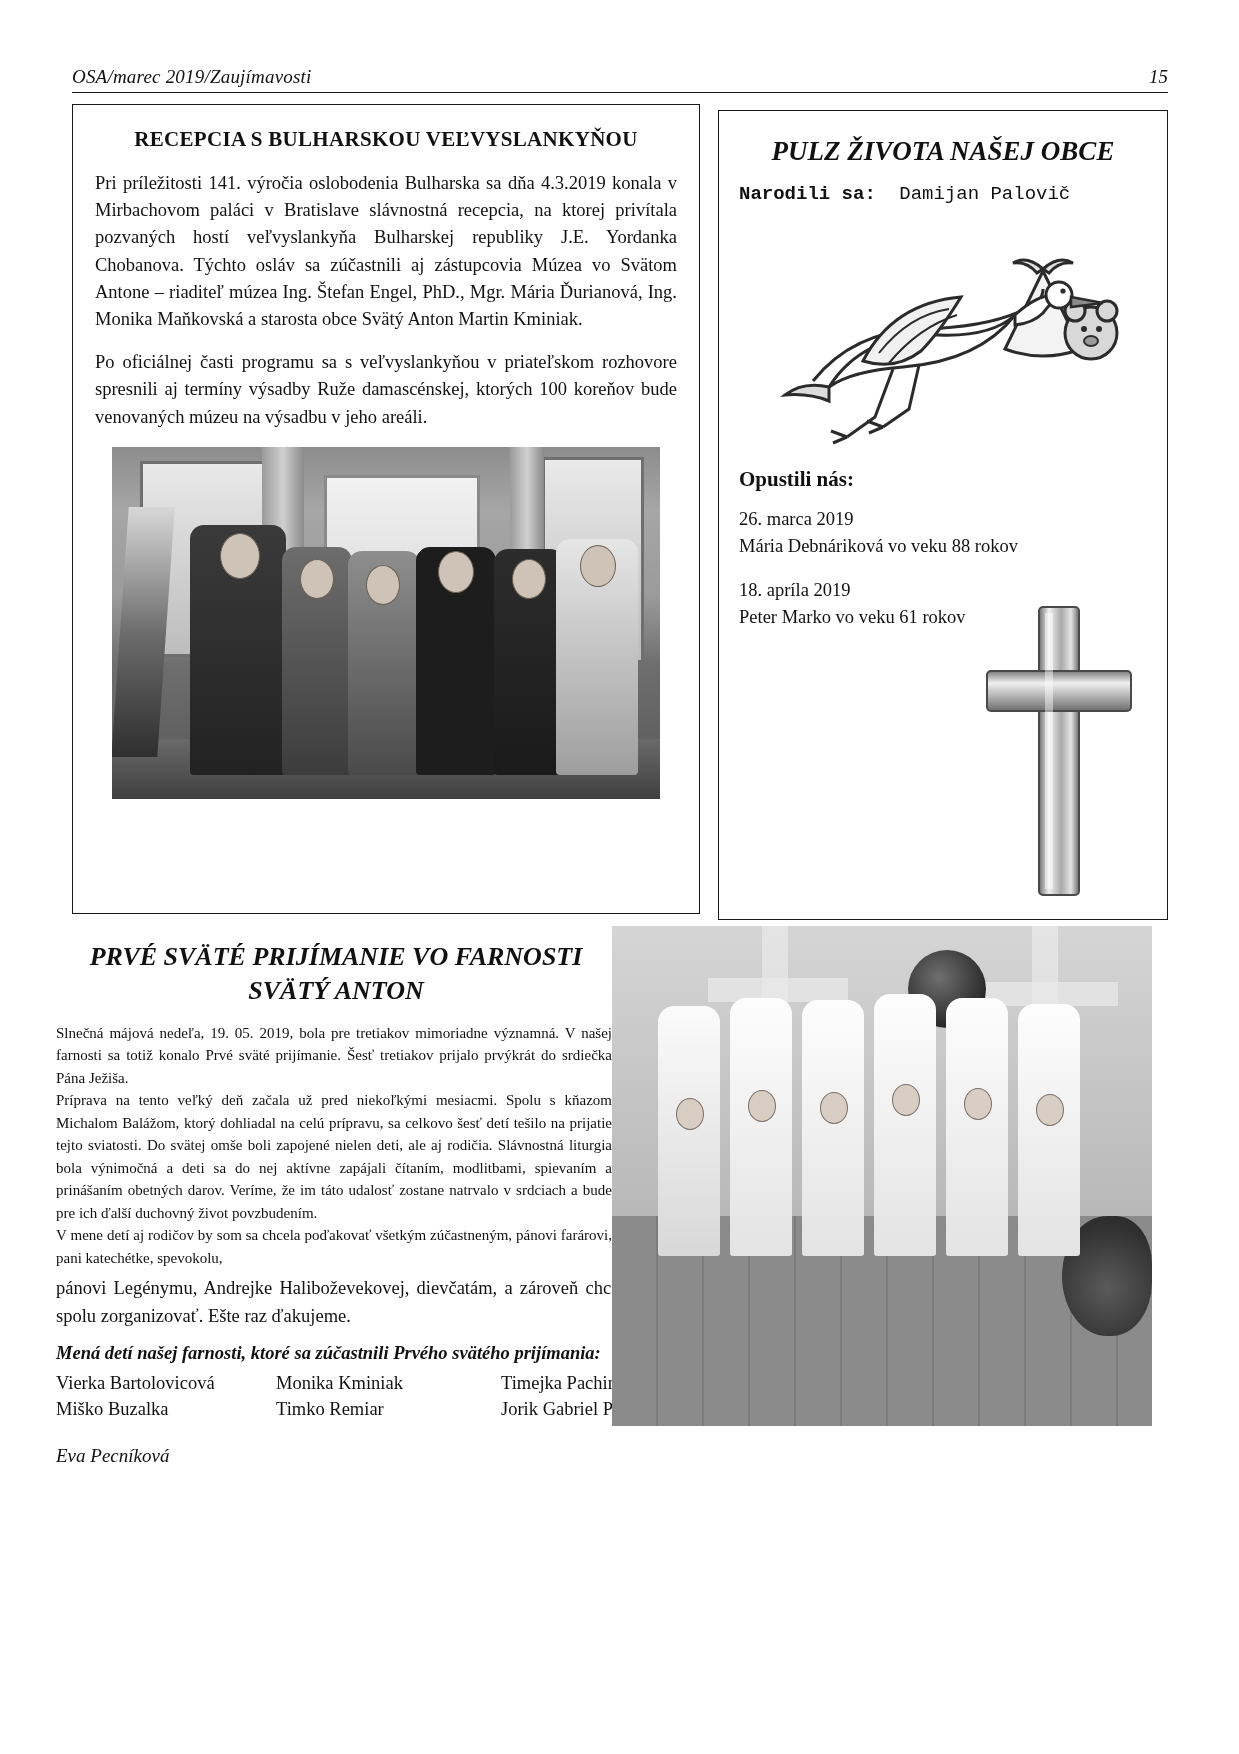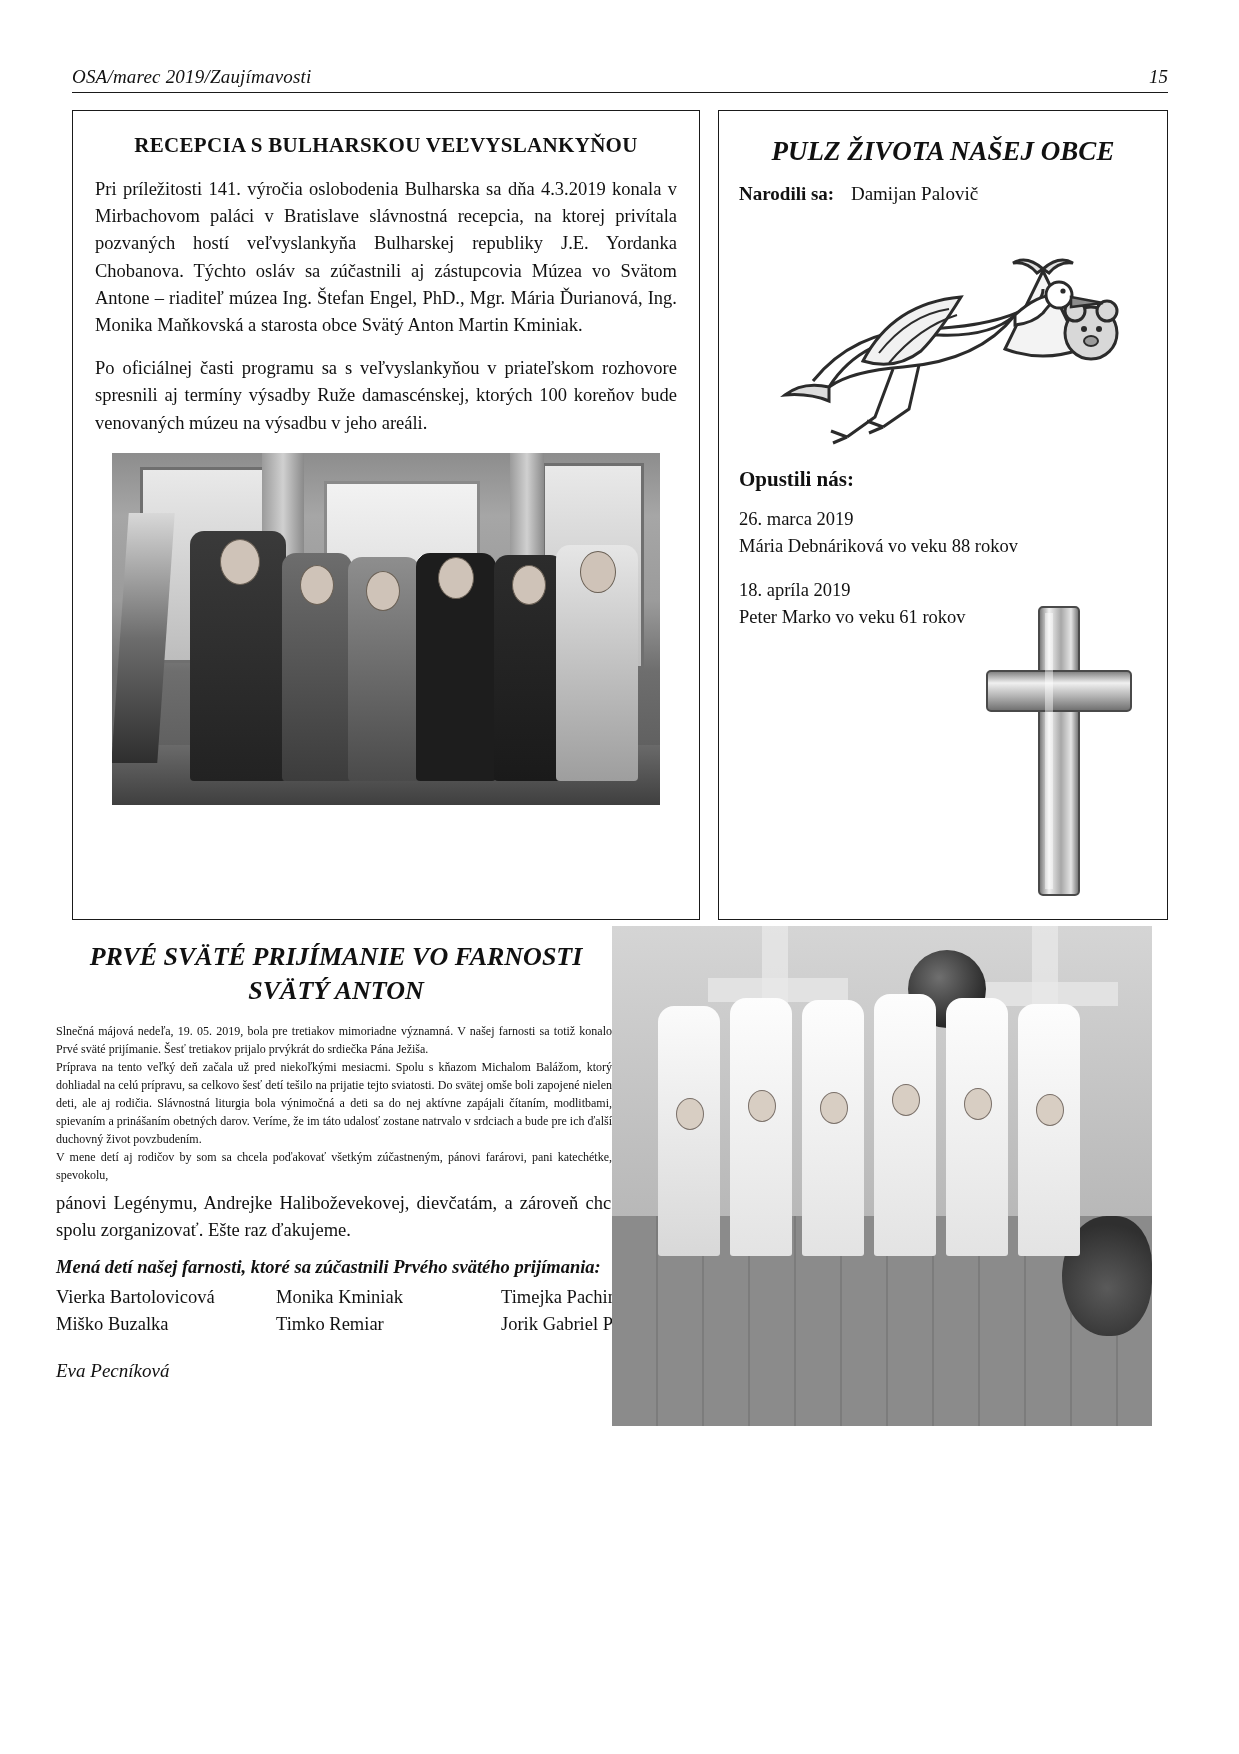--- a/index.html
+++ b/index.html
@@ -43,21 +43,21 @@
   }
   .header-right {
     font-style: italic;
     font-size: 19px;
   }
 
   
   .box-left {
     position: absolute;
     left: 72px;
-    top: 110px;
+    top: 104px;
     width: 628px;
     height: 810px;
     border: 1.5px solid #1a1a1a;
     box-sizing: border-box;
     padding: 16px 22px 12px 22px;
   }
   .box-left h1 {
     font-size: 21px;
     font-weight: bold;
     text-align: center;
@@ -138,20 +138,21 @@
     font-style: italic;
     font-weight: bold;
     font-size: 27px;
     text-align: center;
     margin: 10px 0 14px 0;
     line-height: 1.25;
   }
   .born-line {
     font-size: 19px;
     margin: 0 0 3px 0;
+    font-family: Liberation Mono, monospace;
   }
   .born-line .lbl {
     font-weight: bold;
   }
   .born-line .val {
     margin-left: 12px;
   }
 
   .stork-wrap {
     position: relative;
@@ -192,21 +193,21 @@
     text-align: center;
     line-height: 1.3;
     margin: 0 0 14px 0;
     width: 560px;
   }
   .bottom-cols {
     position: relative;
   }
   .col-text {
     width: 556px;
-    font-size: 12px;
+    font-size: 15px;
     line-height: 1.5;
     text-align: justify;
   }
   .col-text p { margin: 0 0 0 0; }
   .photo-communion {
     position: absolute;
     right: 0;
     top: -96px;
     width: 540px;
     height: 500px;

